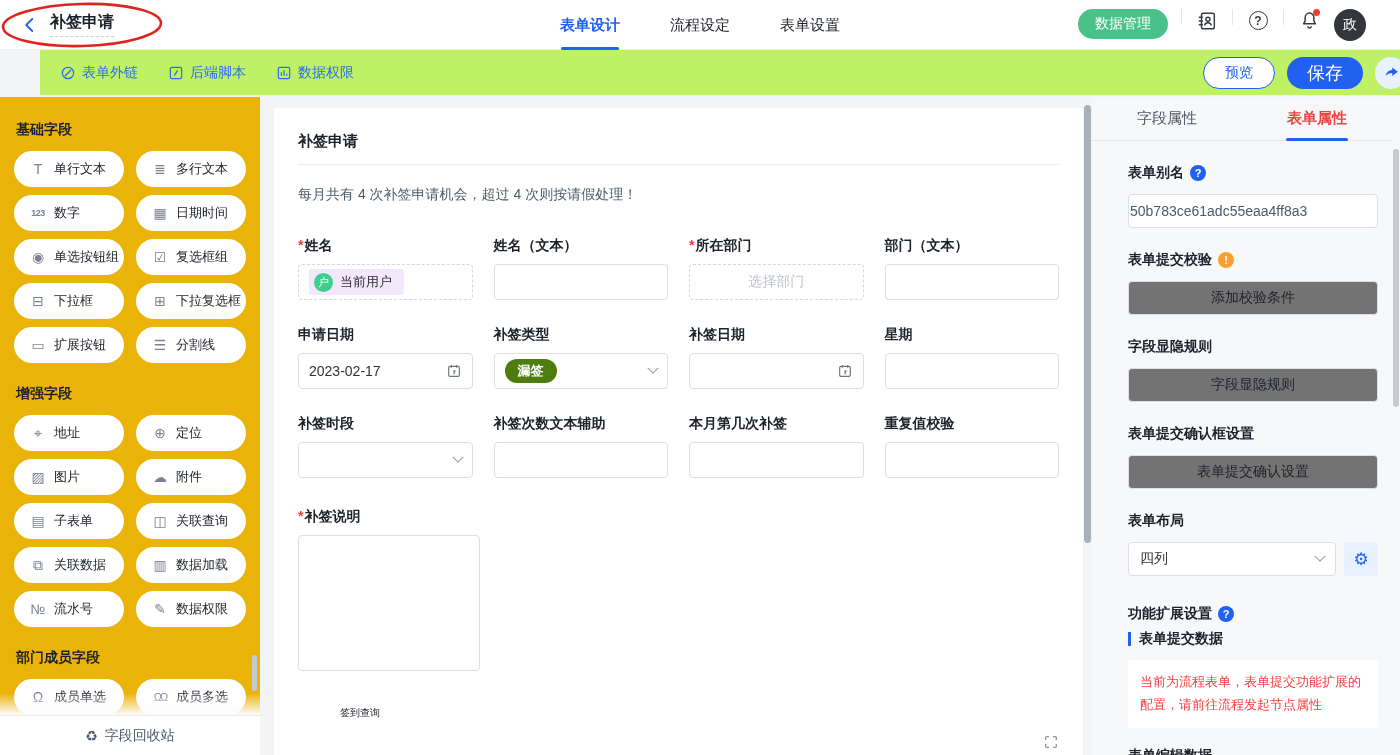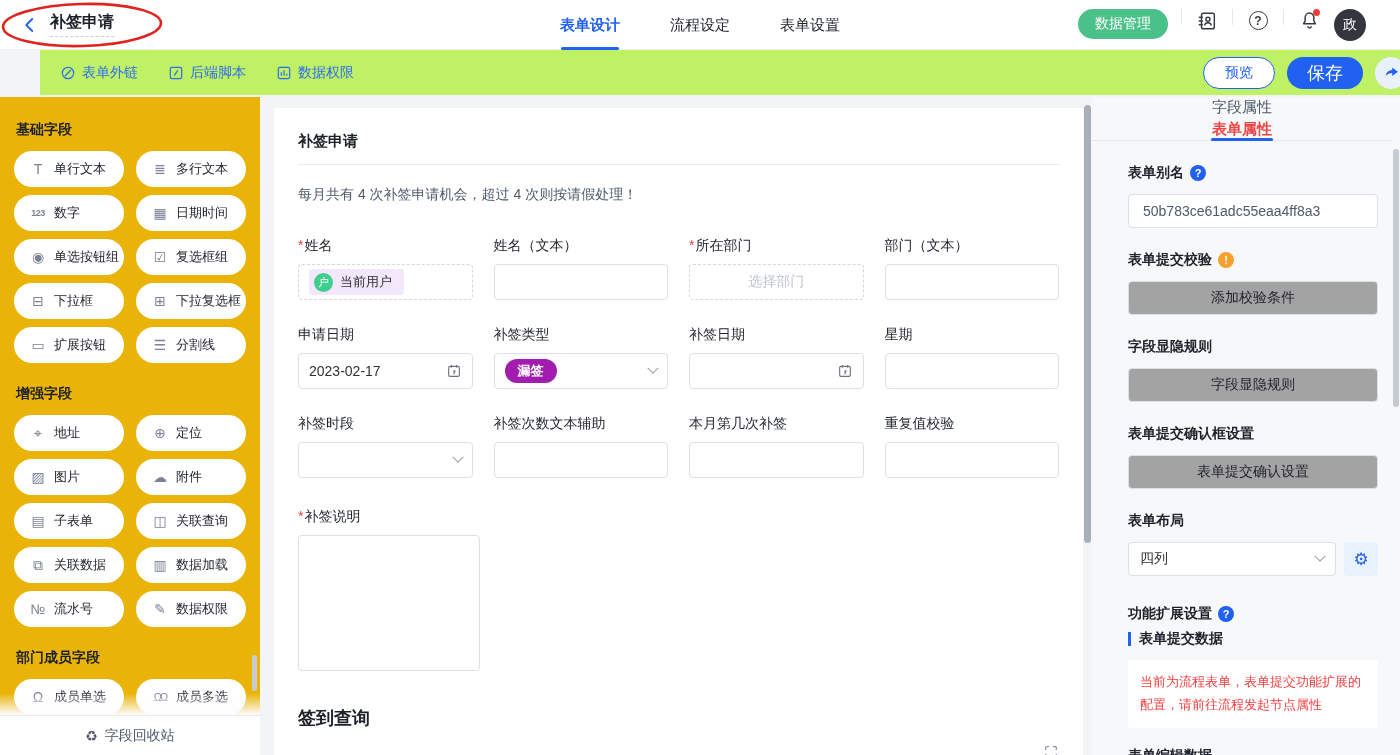--- a/index.html
+++ b/index.html
@@ -47,50 +47,50 @@
   .sb-fade { position:absolute; left:0; right:0; bottom:40px; height:22px; background:linear-gradient(to bottom, rgba(247,248,250,0), #fdfdfe); }
   .sb-footer { position:absolute; left:0; right:0; bottom:0; height:40px; background:#fff; border-top:1px solid #e8eaee; display:flex; align-items:center; justify-content:center; gap:7px; font-size:14px; color:#4e5969; cursor:pointer; }
   .sb-thumb { position:absolute; right:3px; top:558px; width:5px; height:36px; border-radius:3px; background:#c6cad2; }
 
   
   .canvas-area { position:absolute; top:97px; left:260px; width:823px; bottom:0; background:#f3f4f6; }
   .canvas-card { position:absolute; left:14px; top:11px; right:0; height:700px; background:#fff; border-radius:3px 3px 0 0; padding:24px 24px 0 24px; overflow:hidden; }
   .form-title { font-size:15px; font-weight:700; padding-bottom:13px; border-bottom:1px solid #e8eaee; }
   .form-desc { font-size:14px; color:#43причем4e5969; color:#4e5969; margin-top:21px; }
   .fgrid { display:grid; grid-template-columns:repeat(4, 1fr); column-gap:21px; row-gap:26px; margin-top:33px; }
-  .flabel { font-size:14px; font-weight:400; height:20px; margin-bottom:7px; white-space:nowrap; }
+  .flabel { font-size:14px; font-weight:700; height:20px; margin-bottom:7px; white-space:nowrap; }
   .req { color:#f23c3c; margin-right:1px; }
   .ctl { height:36px; border:1px solid #dcdfe6; border-radius:4px; background:#fff; display:flex; align-items:center; padding:0 10px; font-size:14px; color:#303133; }
   .ctl.dashed { border-style:dashed; border-color:#d4d7de; }
   .ctl.center { justify-content:center; }
   .ph { color:#c0c4cc; }
   .user-tag { height:26px; background:#f3e7fb; border-radius:3px; display:flex; align-items:center; gap:7px; padding:0 12px 0 5px; font-size:13px; color:#303133; }
   .u-av { width:19px; height:19px; border-radius:50%; background:#3ecf8e; color:#fff; font-size:11px; display:flex; align-items:center; justify-content:center; }
-  .tag-orange { height:24px; padding:0 13px; border-radius:13px; background:#a21caf; color:#fff; font-size:13px; font-weight:600; display:flex; align-items:center; }
+  .tag-orange { height:24px; padding:0 13px; border-radius:13px; background:#4d7c0f; color:#fff; font-size:13px; font-weight:600; display:flex; align-items:center; }
   .chev { margin-left:auto; width:8px; height:8px; border-right:1.6px solid #9aa0ab; border-bottom:1.6px solid #9aa0ab; transform:rotate(45deg) translate(-2px,-2px); flex:none; }
   .cal { margin-left:auto; flex:none; display:flex; }
   .ta-box { width:182px; height:136px; border:1px solid #dcdfe6; border-radius:4px; background:#fff; margin-top:7px; }
   .sec2 { margin-top:35px; }
-  .sec2-head { font-size:18px; font-weight:700; }
+  .sec2-head { font-size:10px; font-weight:400;margin-left:42px; }
   .expand-row { display:flex; justify-content:flex-end; margin-top:14px; height:18px; }
   .canvas-scrollbar { position:absolute; top:97px; left:1083px; width:9px; bottom:0; background:#f3f4f6; }
   .canvas-thumb { position:absolute; top:8px; left:1px; width:7px; height:438px; border-radius:4px; background:#aab0ba; }
 
   
   .rpanel { position:absolute; top:97px; left:1092px; width:300px; bottom:0; background:#f7f8fa; overflow:hidden; }
-  .rp-tabs { height:44px; display:flex; border-bottom:1px solid #e5e6eb;flex-direction:column; }
+  .rp-tabs { height:44px; display:flex; border-bottom:1px solid #e5e6eb; }
   .rp-tab { flex:1; display:flex; align-items:center; justify-content:center; font-size:15px; color:#4e5969; position:relative; cursor:pointer; }
   .rp-tab.active { color:#ef4444; font-weight:600; }
   .rp-tab.active::after { content:""; position:absolute; bottom:-1px; left:50%; transform:translateX(-50%); width:62px; height:3px; background:#2161f2; border-radius:2px; }
   .rp-body { padding:0 14px 0 36px; }
   .rp-label { display:flex; align-items:center; gap:6px; font-size:14px; font-weight:700; margin-top:23px; }
   .q-badge { width:16px; height:16px; border-radius:50%; background:#2161f2; color:#fff; font-size:11px; font-weight:700; display:flex; align-items:center; justify-content:center; cursor:pointer; }
   .w-badge { width:16px; height:16px; border-radius:50%; background:#f8a12f; color:#fff; font-size:11px; font-weight:700; display:flex; align-items:center; justify-content:center; }
-  .rp-input { height:34px; margin-top:12px; background:#fff; border:1px solid #dcdfe6; border-radius:4px; display:flex; align-items:center; padding:0 14px; font-size:14px; color:#4e5969; }
-  .rp-btn { height:34px; margin-top:12px; background:#a3a3a3; border:1px solid #dcdfe6; border-radius:4px; display:flex; align-items:center; justify-content:center; font-size:14px; color:#1d2129; cursor:pointer; }
+  .rp-input { height:34px; margin-top:12px; background:#fff; border:1px solid #dcdfe6; border-radius:4px; display:flex; align-items:center; padding:0 1px; font-size:14px; color:#4e5969; }
+  .rp-btn { height:34px; margin-top:12px; background:#737373; border:1px solid #dcdfe6; border-radius:4px; display:flex; align-items:center; justify-content:center; font-size:14px; color:#1d2129; cursor:pointer; }
   .layout-row { display:flex; gap:8px; margin-top:12px; }
   .rp-select { flex:1; height:34px; background:#fff; border:1px solid #dcdfe6; border-radius:4px; display:flex; align-items:center; padding:0 11px; font-size:14px; color:#303133; cursor:pointer; }
   .gear-btn { width:34px; height:34px; background:#e8f1ff; border-radius:4px; color:#2161f2; font-size:17px; display:flex; align-items:center; justify-content:center; cursor:pointer; }
   .sub-head { display:flex; align-items:center; gap:8px; font-size:14px; font-weight:700; margin-top:7px; }
   .blue-bar { width:3px; height:14px; background:#2161f2; flex:none; }
   .notice-card { margin-top:12px; background:#fff; border-radius:4px; padding:11px 12px; font-size:13px; line-height:1.75; color:#f53f3f; }
   .rp-scrollbar { position:absolute; top:97px; right:0; width:8px; bottom:0; background:#f7f8fa; }
   .rp-thumb { position:absolute; top:52px; right:1px; width:6px; height:258px; border-radius:3px; background:#c6cad2; }
 </style>
 </head>

